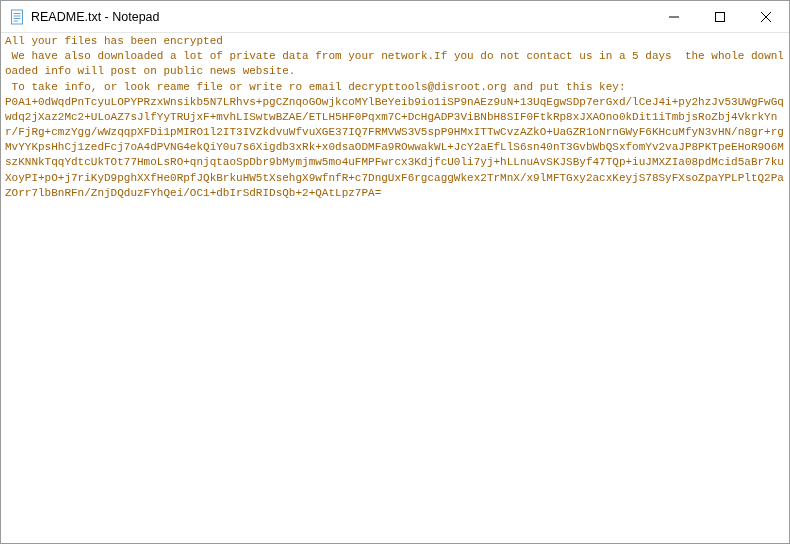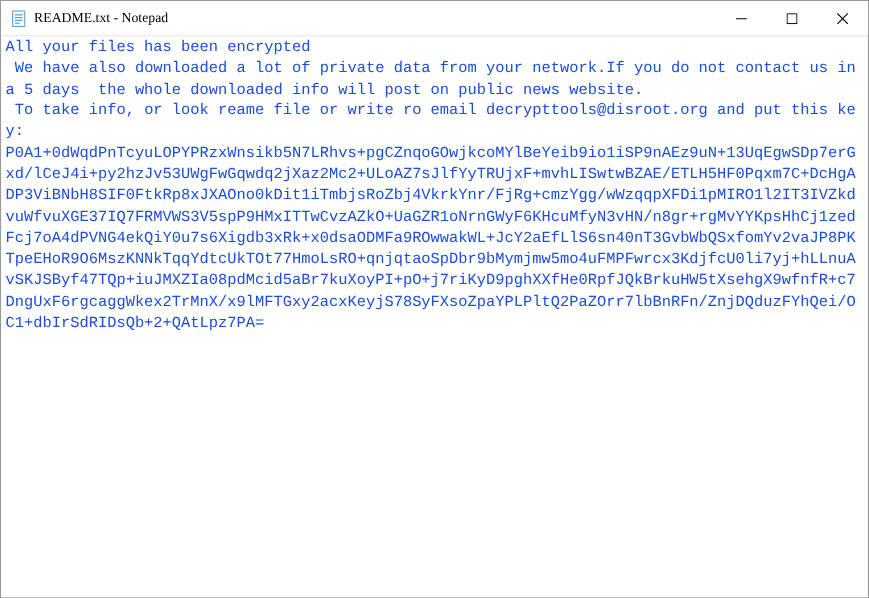--- a/index.html
+++ b/index.html
@@ -24,21 +24,20 @@
       background: #ffffff;
       display: flex;
       align-items: center;
       border-bottom: 1px solid #e5e5e5;
     }
     .titlebar-left {
       display: flex;
       align-items: center;
       padding-left: 8px;
       flex: 1;
-      font-family: Liberation Serif, serif;
     }
     .app-icon {
       width: 16px;
       height: 16px;
       margin-right: 6px;
       display: inline-flex;
       align-items: center;
       justify-content: center;
     }
     .title-text {
@@ -74,26 +73,26 @@
       cursor: default;
     }
     .menu-item .accel { text-decoration: underline; }
     .textarea-wrap {
       flex: 1;
       overflow: auto;
       position: relative;
     }
     .content {
       font-family: Consolas, "Courier New", monospace;
-      font-size: 14px;
+      font-size: 11px;
       line-height: 1.38;
       white-space: pre-wrap;
       word-break: break-all;
       padding: 1px 4px;
-      color: #1d4ed8;
+      color: #a16207;
       outline: none;
       min-height: 100%;
     }
     
     .watermark {
       position: absolute;
       top: 50%; left: 50%;
       transform: translate(-50%, -50%) rotate(-0deg);
       font-size: 180px;
       font-weight: 700;

